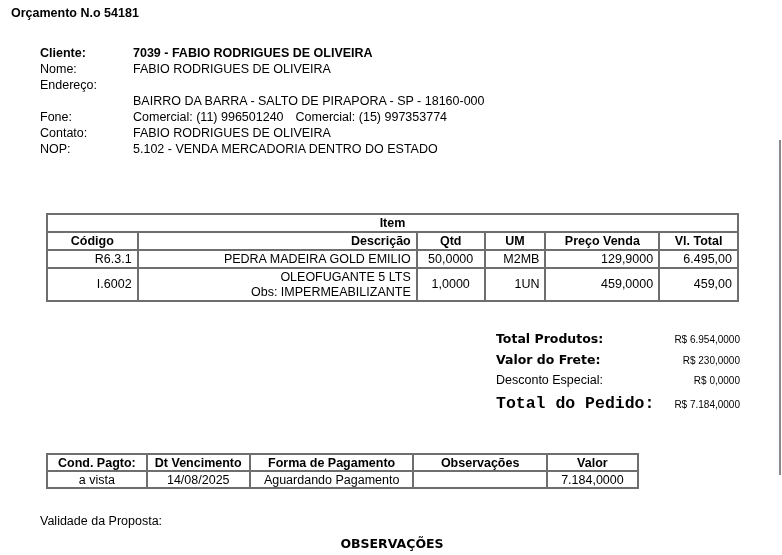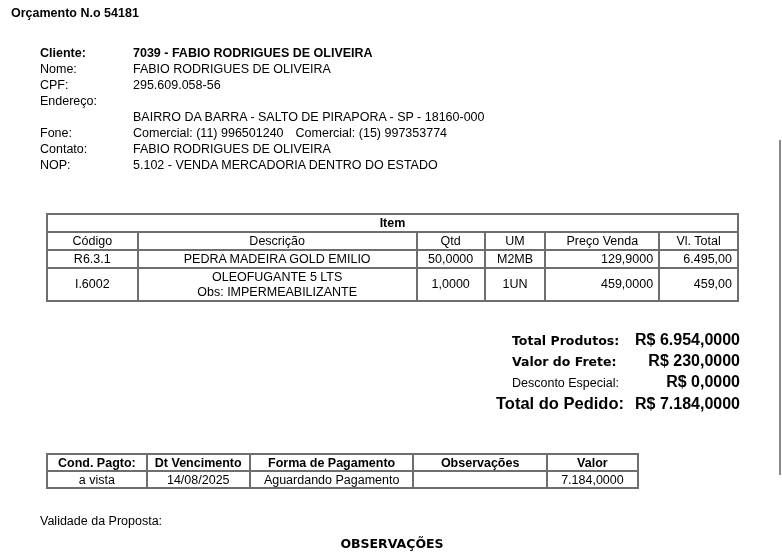--- a/index.html
+++ b/index.html
@@ -20,35 +20,35 @@
   .client .val { white-space:nowrap; }
   .client .row.bold .lbl, .client .row.bold .val { font-weight:bold; }
   .gap { display:inline-block; width:22px; }
   .gap2 { display:inline-block; width:12px; }
 
   table { border-collapse:collapse; position:absolute; }
   td, th {
     border:2px solid #6e6e6e; padding:0 5px; font-size:12.5px; white-space:nowrap;
   }
   .items { left:46px; top:213px; width:693px; }
-  .items th { font-weight:normal; height:16px; line-height:15px; }
+  .items th { font-weight:bold; height:16px; line-height:15px; }
   .items td { height:16px; line-height:15px; }
   .items .item-title { text-align:center; font-weight:bold; border-bottom:2px solid #6e6e6e; }
   .items .r { text-align:right; }
   .items .c { text-align:center; }
-  .items .l { text-align:center; }
+  .items .l { text-align:right; }
   .items tr.tall td { height:31px; line-height:15px; }
 
   .totals { position:absolute; left:496px; top:331px; width:244px; }
   .totals .trow { display:flex; justify-content:space-between; align-items:baseline; }
-  .totals .t1 { height:21px;margin-left:16px; }
+  .totals .t1 { height:21px; }
   .totals .lbl-b { font-family:"DejaVu Sans", sans-serif; font-weight:bold; font-size:12.5px; }
   .totals .lbl-n { font-size:12.5px; }
-  .totals .amt { font-size:16px; font-weight:bold; }
-  .totals .big { font-family:Liberation Sans, sans-serif; font-weight:bold; font-size:16.5px; }
+  .totals .amt { font-size:10px; font-weight:normal; }
+  .totals .big { font-family:Liberation Mono, monospace; font-weight:bold; font-size:16.5px; }
 
   .payment { left:46px; top:453px; width:593px; }
   .payment th, .payment td { height:15px; line-height:14px; }
   .payment .c { text-align:center; }
   .payment .l { text-align:center; }
 
   .validity { position:absolute; left:40px; top:514px; font-size:12.5px; }
   .obs-title {
     position:absolute; top:536px; left:0; width:784px; text-align:center;
     font-family:"DejaVu Sans", sans-serif; font-weight:bold; font-size:12.5px;
@@ -63,24 +63,20 @@
 <div class="title">Orçamento N.o 54181</div>
 
 <div class="client">
   <div class="row bold">
     <span class="lbl">Cliente:</span>
     <span class="val">7039 - FABIO RODRIGUES DE OLIVEIRA</span>
   </div>
   <div class="row">
     <span class="lbl">Nome:</span>
     <span class="val">FABIO RODRIGUES DE OLIVEIRA</span>
-  </div>
-  <div class="row">
-    <span class="lbl">CPF:</span>
-    <span class="val">295.609.058-56</span>
   </div>
   <div class="row">
     <span class="lbl">Endereço:</span>
   </div>
   <div class="row">
     <span class="lbl"></span>
     <span class="val">BAIRRO DA BARRA - SALTO DE PIRAPORA - SP - 18160-000</span>
   </div>
   <div class="row">
     <span class="lbl">Fone:</span>

